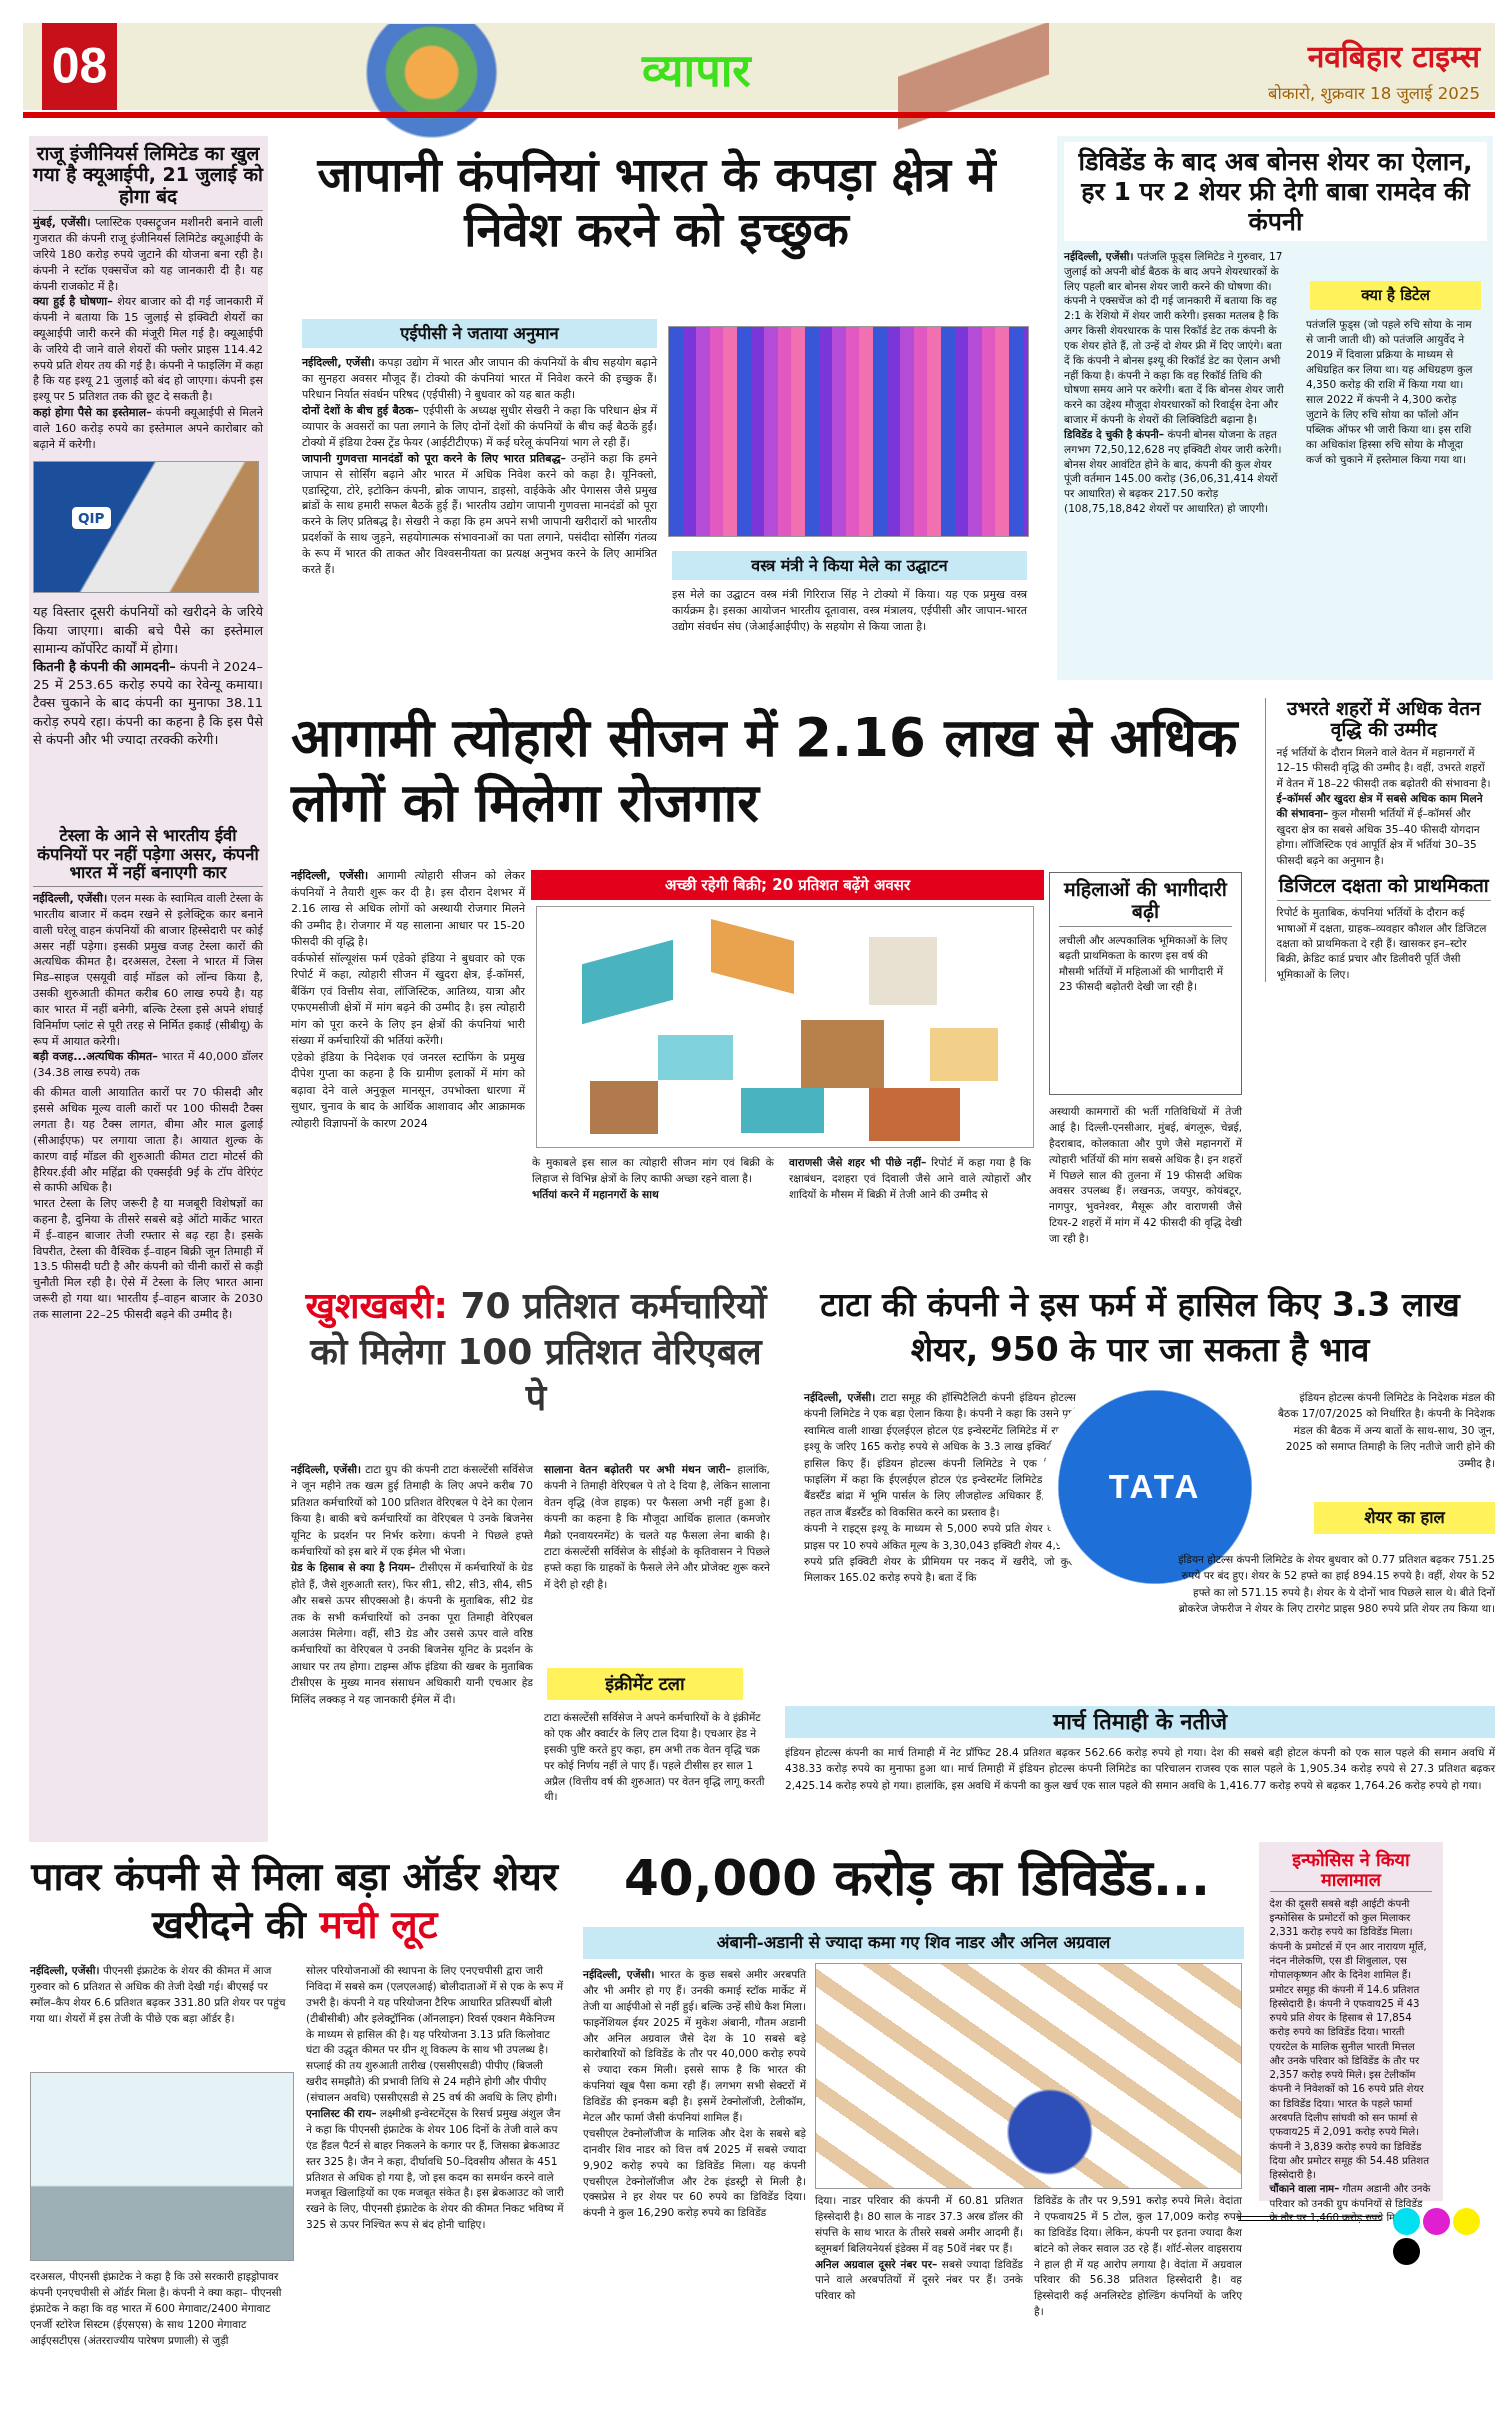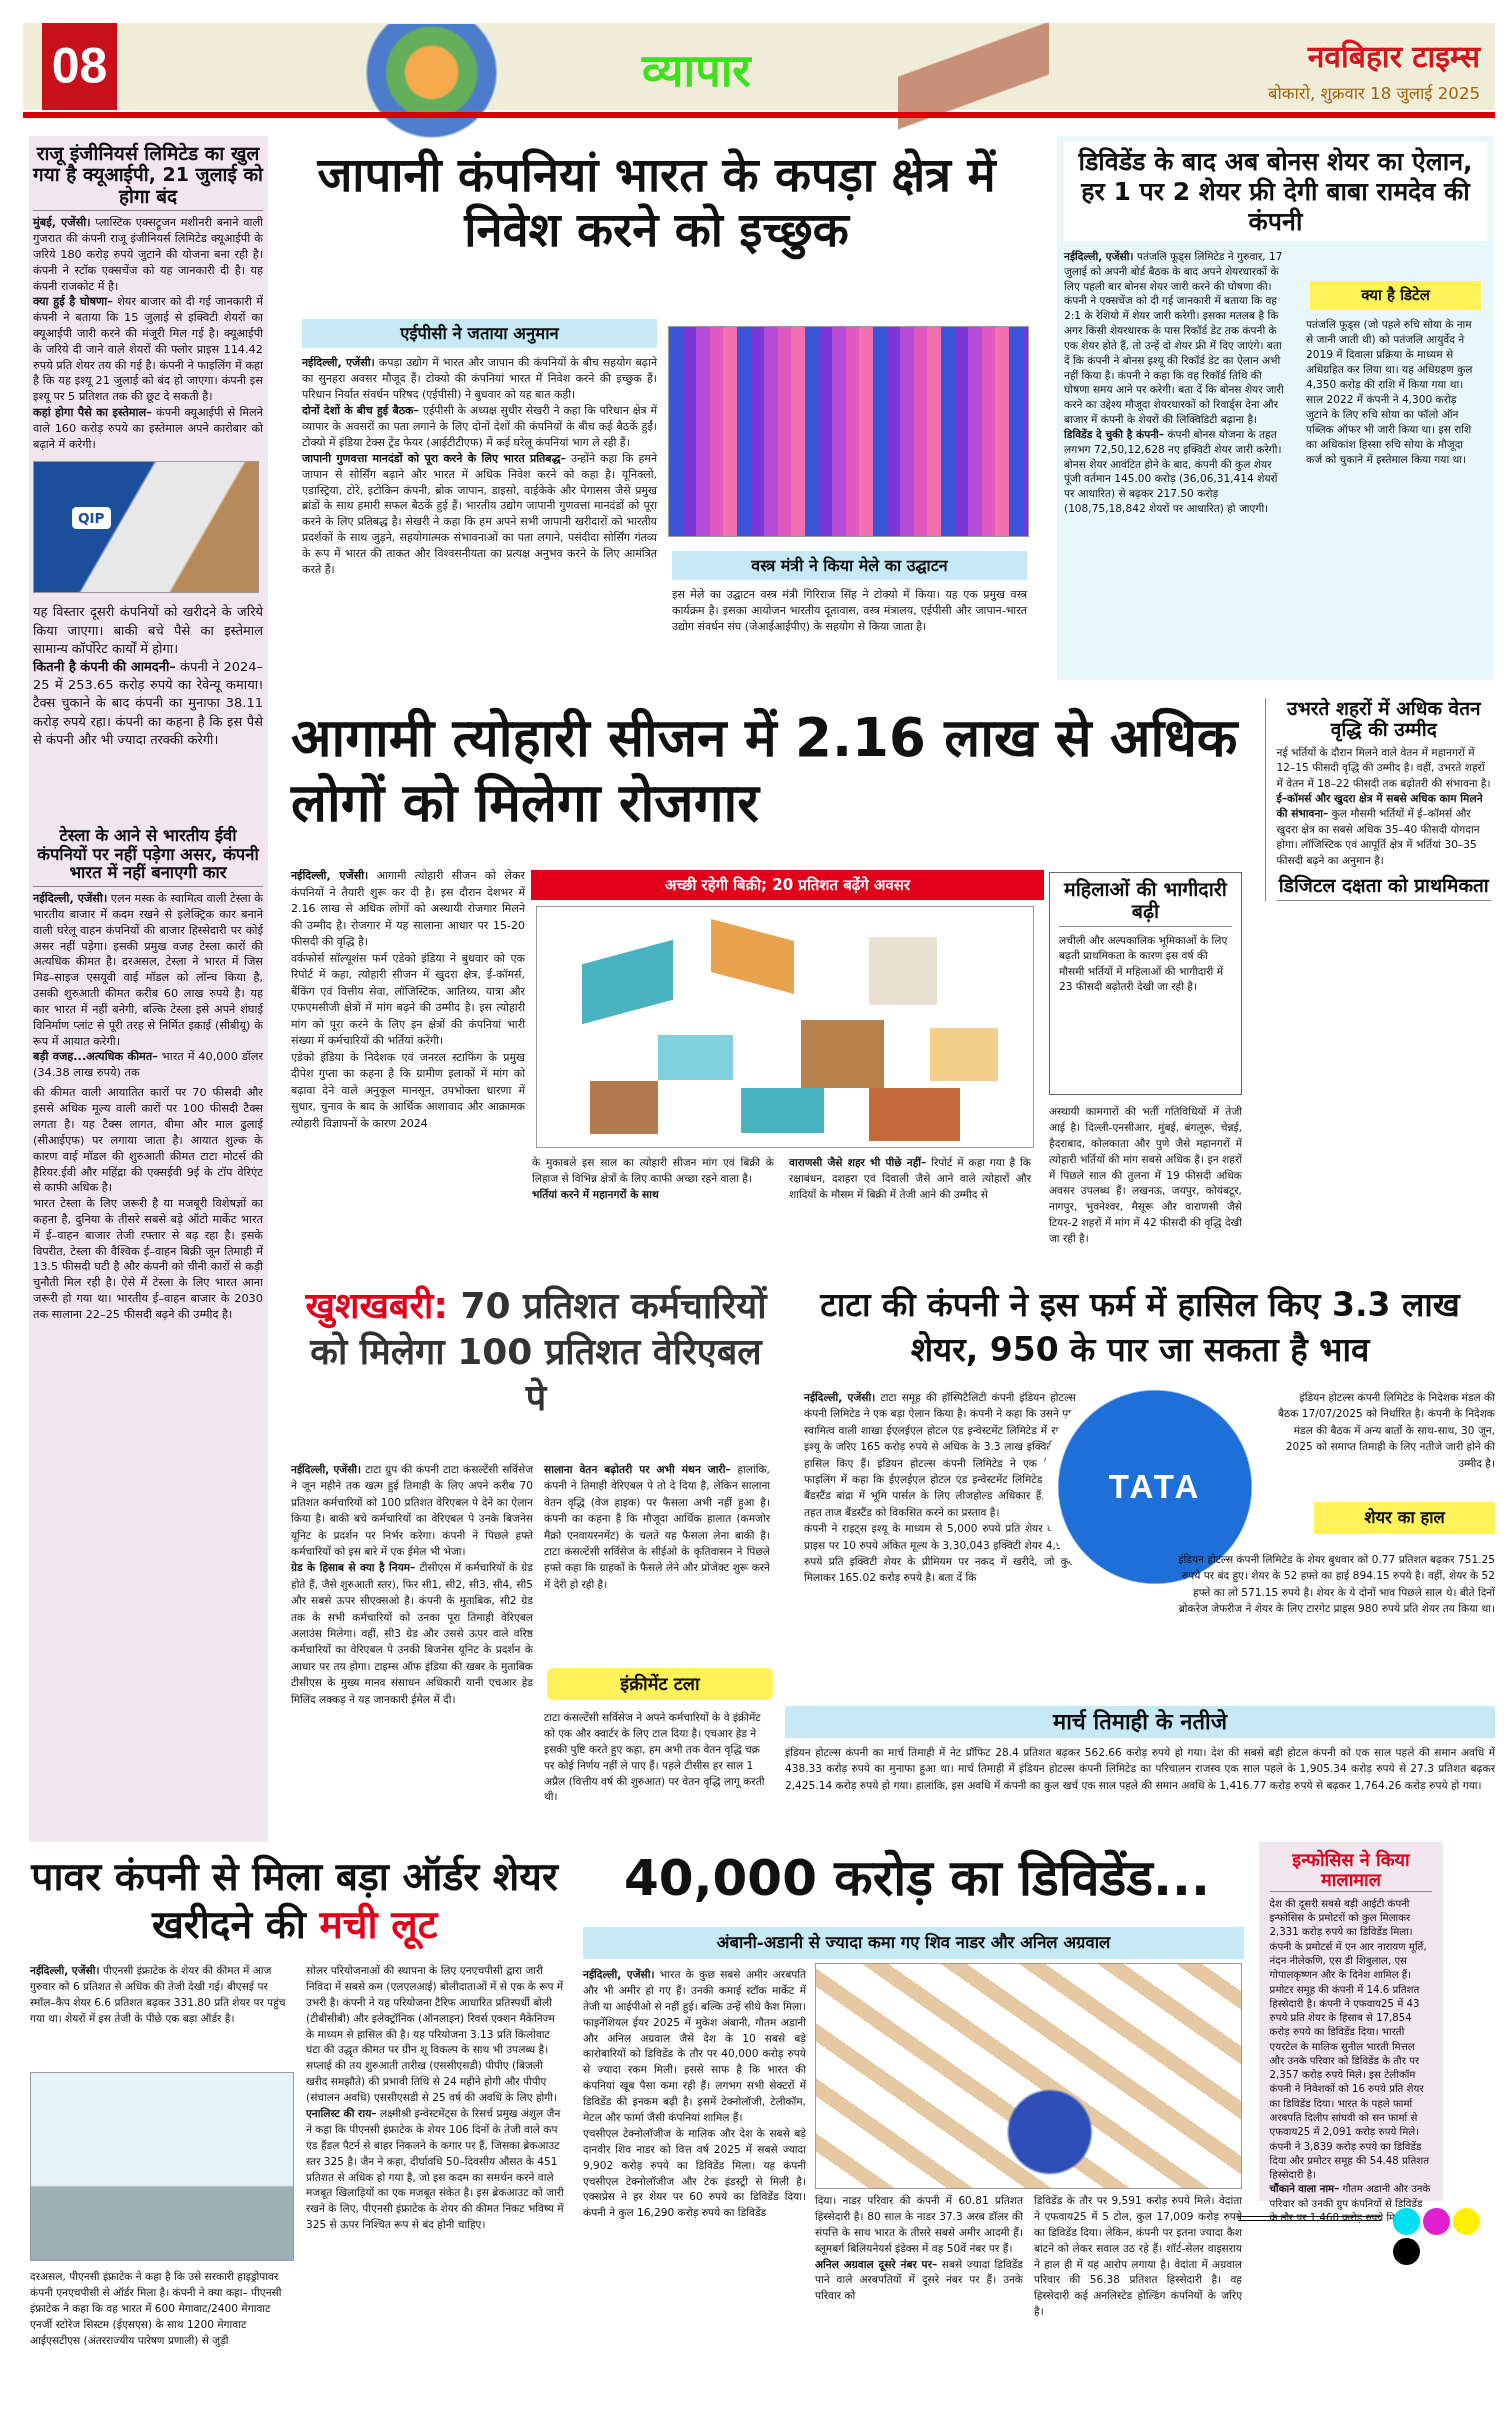--- a/index.html
+++ b/index.html
@@ -147,37 +147,38 @@
 <div class="abs body" style="left:1049px;top:1104px;width:193px;font-size:10.6px;line-height:1.5;">अस्थायी कामगारों की भर्ती गतिविधियों में तेजी आई है। दिल्ली-एनसीआर, मुंबई, बंगलूरू, चेन्नई, हैदराबाद, कोलकाता और पुणे जैसे महानगरों में त्योहारी भर्तियों की मांग सबसे अधिक है। इन शहरों में पिछले साल की तुलना में 19 फीसदी अधिक अवसर उपलब्ध हैं। लखनऊ, जयपुर, कोयंबटूर, नागपुर, भुवनेश्वर, मैसूरू और वाराणसी जैसे टियर-2 शहरों में मांग में 42 फीसदी की वृद्धि देखी जा रही है।</div>
 
 <div class="abs" style="left:1265px;top:698px;width:226px;border-left:1.5px solid #888;padding-left:10.6px;">
   <div class="hl" style="font-size:19px;">उभरते शहरों में अधिक वेतन वृद्धि की उम्मीद</div>
   <div class="body" style="font-size:10.6px;line-height:1.45;margin-top:4.5px;text-align:left;">
     <span>नई भर्तियों के दौरान मिलने वाले वेतन में महानगरों में 12–15 फीसदी वृद्धि की उम्मीद है। वहीं, उभरते शहरों में वेतन में 18–22 फीसदी तक बढ़ोतरी की संभावना है।</span><br>
     <b>ई–कॉमर्स और खुदरा क्षेत्र में सबसे अधिक काम मिलने की संभावना–</b>
     <span>कुल मौसमी भर्तियों में ई–कॉमर्स और खुदरा क्षेत्र का सबसे अधिक 35–40 फीसदी योगदान होगा। लॉजिस्टिक एवं आपूर्ति क्षेत्र में भर्तियां 30–35 फीसदी बढ़ने का अनुमान है।</span>
   </div>
   <div class="hl rule" style="font-size:19px;margin-top:7.5px;padding-bottom:3px;">डिजिटल दक्षता को प्राथमिकता</div>
+  <div class="body" style="font-size:10.6px;line-height:1.45;margin-top:4.5px;text-align:left;">रिपोर्ट के मुताबिक, कंपनियां भर्तियों के दौरान कई भाषाओं में दक्षता, ग्राहक–व्यवहार कौशल और डिजिटल दक्षता को प्राथमिकता दे रही हैं। खासकर इन–स्टोर बिक्री, क्रेडिट कार्ड प्रचार और डिलीवरी पूर्ति जैसी भूमिकाओं के लिए।</div>
 </div>
 
 <div class="abs hl" style="left:302px;top:1283px;width:468px;font-size:36px;line-height:1.28;color:#333;">
   <span style="color:#e2001a;">खुशखबरी:</span>
   <span>70 प्रतिशत कर्मचारियों को मिलेगा 100 प्रतिशत वेरिएबल पे</span>
 </div>
 <div class="abs body" style="left:291px;top:1461px;width:242px;font-size:10.6px;line-height:1.55;">
   <b>नईदिल्ली, एजेंसी।</b>
   <span>टाटा ग्रुप की कंपनी टाटा कंसल्टेंसी सर्विसेज ने जून महीने तक खत्म हुई तिमाही के लिए अपने करीब 70 प्रतिशत कर्मचारियों को 100 प्रतिशत वेरिएबल पे देने का ऐलान किया है। बाकी बचे कर्मचारियों का वेरिएबल पे उनके बिजनेस यूनिट के प्रदर्शन पर निर्भर करेगा। कंपनी ने पिछले हफ्ते कर्मचारियों को इस बारे में एक ईमेल भी भेजा।</span><br>
   <b>ग्रेड के हिसाब से क्या है नियम–</b>
   <span>टीसीएस में कर्मचारियों के ग्रेड होते हैं, जैसे शुरुआती स्तर), फिर सी1, सी2, सी3, सी4, सी5 और सबसे ऊपर सीएक्सओ है। कंपनी के मुताबिक, सी2 ग्रेड तक के सभी कर्मचारियों को उनका पूरा तिमाही वेरिएबल अलाउंस मिलेगा। वहीं, सी3 ग्रेड और उससे ऊपर वाले वरिष्ठ कर्मचारियों का वेरिएबल पे उनकी बिजनेस यूनिट के प्रदर्शन के आधार पर तय होगा। टाइम्स ऑफ इंडिया की खबर के मुताबिक टीसीएस के मुख्य मानव संसाधन अधिकारी यानी एचआर हेड मिलिंद लक्कड़ ने यह जानकारी ईमेल में दी।</span>
 </div>
 <div class="abs body" style="left:544px;top:1461px;width:226px;font-size:10.6px;line-height:1.55;">
   <b>सालाना वेतन बढ़ोतरी पर अभी मंथन जारी–</b>
   <span>हालांकि, कंपनी ने तिमाही वेरिएबल पे तो दे दिया है, लेकिन सालाना वेतन वृद्धि (वेज हाइक) पर फैसला अभी नहीं हुआ है। कंपनी का कहना है कि मौजूदा आर्थिक हालात (कमजोर मैक्रो एनवायरनमेंट) के चलते यह फैसला लेना बाकी है। टाटा कंसल्टेंसी सर्विसेज के सीईओ के कृतिवासन ने पिछले हफ्ते कहा कि ग्राहकों के फैसले लेने और प्रोजेक्ट शुरू करने में देरी हो रही है।</span>
 </div>
-<div class="abs kicker-yellow" style="left:547px;top:1668px;width:226px;height:32px;font-size:18px;line-height:32px;border-radius:6px;">इंक्रीमेंट टला</div>
+<div class="abs kicker-yellow" style="left:547px;top:1668px;width:196px;height:32px;font-size:18px;line-height:32px;">इंक्रीमेंट टला</div>
 <div class="abs body" style="left:544px;top:1710px;width:226px;font-size:10.6px;line-height:1.5;text-align:left;">टाटा कंसल्टेंसी सर्विसेज ने अपने कर्मचारियों के वे इंक्रीमेंट को एक और क्वार्टर के लिए टाल दिया है। एचआर हेड ने इसकी पुष्टि करते हुए कहा, हम अभी तक वेतन वृद्धि चक्र पर कोई निर्णय नहीं ले पाए हैं। पहले टीसीस हर साल 1 अप्रैल (वित्तीय वर्ष की शुरुआत) पर वेतन वृद्धि लागू करती थी।</div>
 
 <div class="abs hl" style="left:785px;top:1283px;width:710px;font-size:33px;line-height:1.35;">टाटा की कंपनी ने इस फर्म में हासिल किए 3.3 लाख शेयर, 950 के पार जा सकता है भाव</div>
 <div class="abs body" style="left:804px;top:1389px;width:272px;font-size:10.6px;line-height:1.55;">
   <b>नईदिल्ली, एजेंसी।</b>
   <span>टाटा समूह की हॉस्पिटैलिटी कंपनी इंडियन होटल्स कंपनी लिमिटेड ने एक बड़ा ऐलान किया है। कंपनी ने कहा कि उसने पूर्ण स्वामित्व वाली शाखा ईएलईएल होटल एंड इन्वेस्टमेंट लिमिटेड में राइट्स इश्यू के जरिए 165 करोड़ रुपये से अधिक के 3.3 लाख इक्विटी शेयर हासिल किए हैं। इंडियन होटल्स कंपनी लिमिटेड ने एक नियामक फाइलिंग में कहा कि ईएलईएल होटल एंड इन्वेस्टमेंट लिमिटेड के पास बैंडस्टैंड बांद्रा में भूमि पार्सल के लिए लीजहोल्ड अधिकार हैं, जिसके तहत ताज बैंडस्टैंड को विकसित करने का प्रस्ताव है।</span><br>
   <span>कंपनी ने राइट्स इश्यू के माध्यम से 5,000 रुपये प्रति शेयर के इश्यू प्राइस पर 10 रुपये अंकित मूल्य के 3,30,043 इक्विटी शेयर 4,990 रुपये प्रति इक्विटी शेयर के प्रीमियम पर नकद में खरीदे, जो कुल मिलाकर 165.02 करोड़ रुपये है। बता दें कि</span>
 </div>
 <div class="abs img tata-img" style="left:1042px;top:1374px;width:226px;height:226px;border-radius:50%;display:flex;align-items:center;justify-content:center;">
   <span style="color:#fff;font:bold 33px 'Liberation Sans',sans-serif;letter-spacing:3px;">TATA</span>

